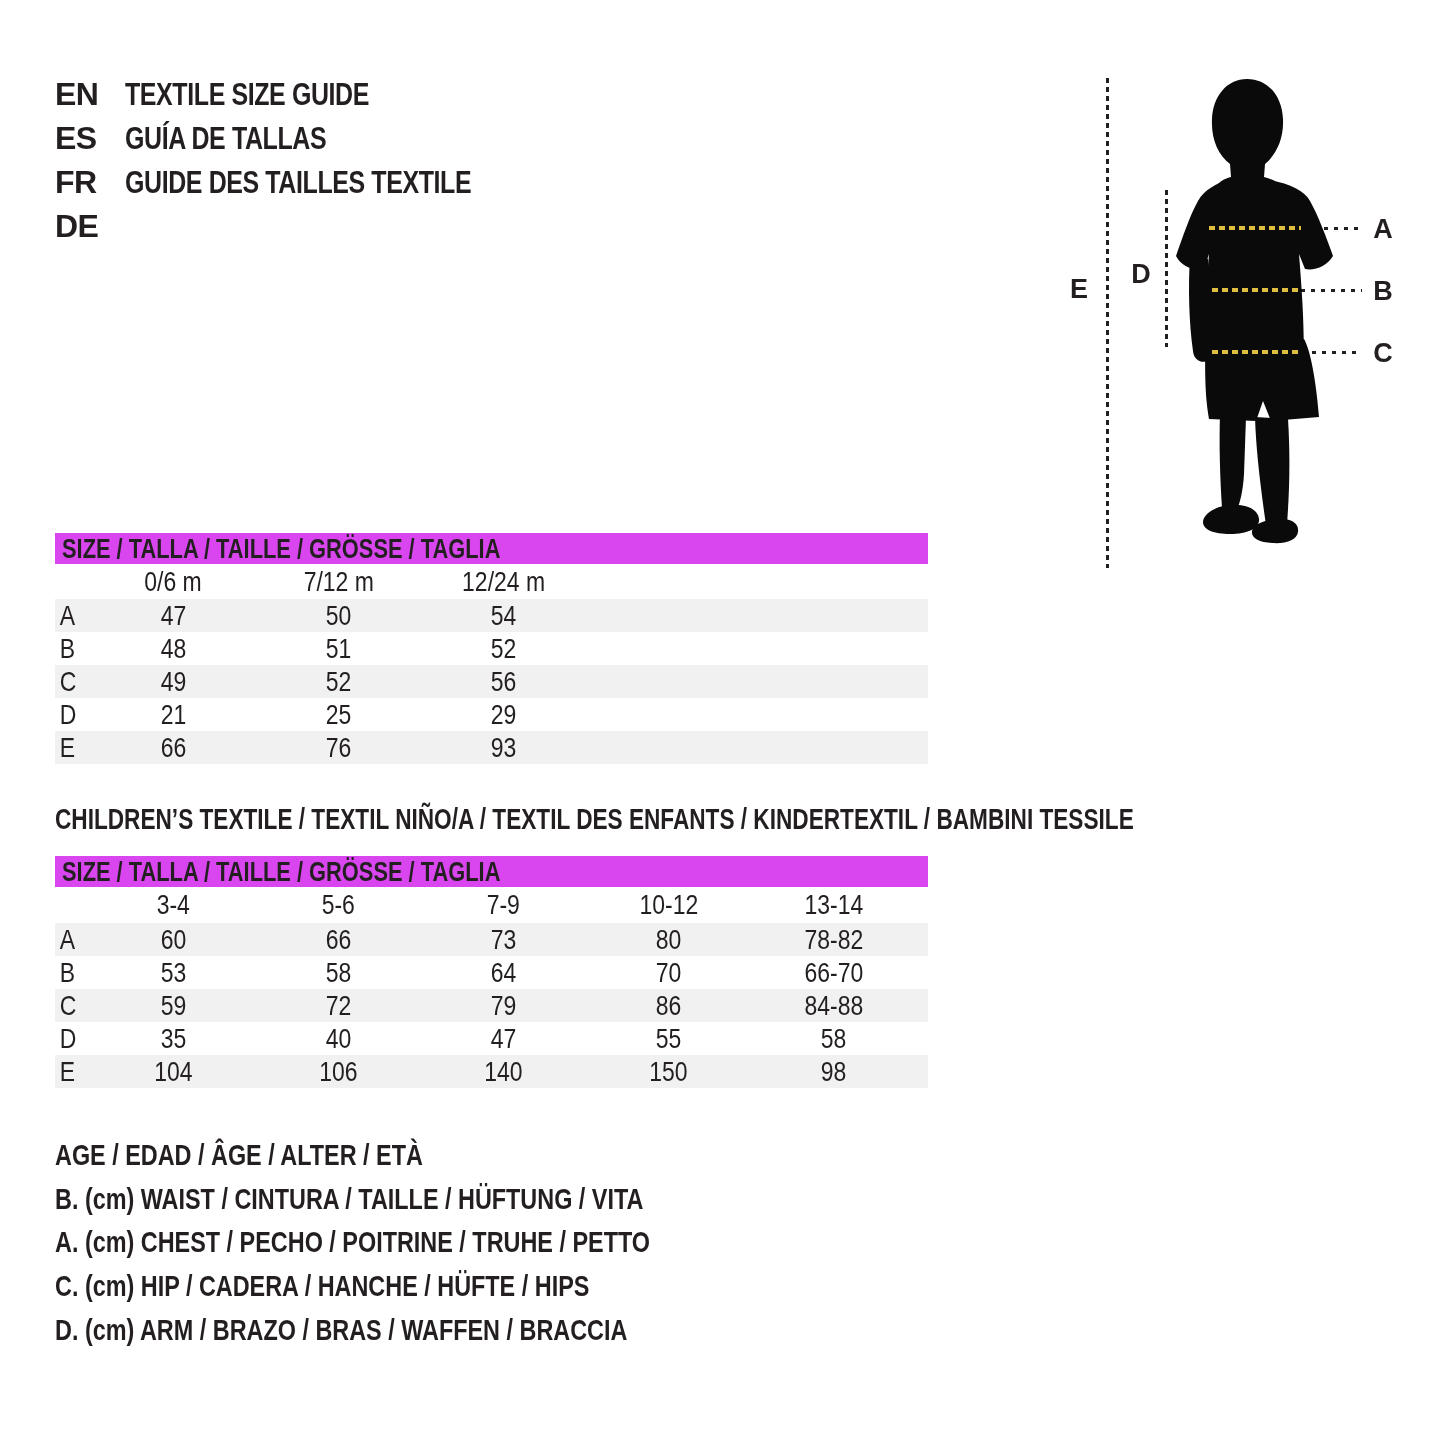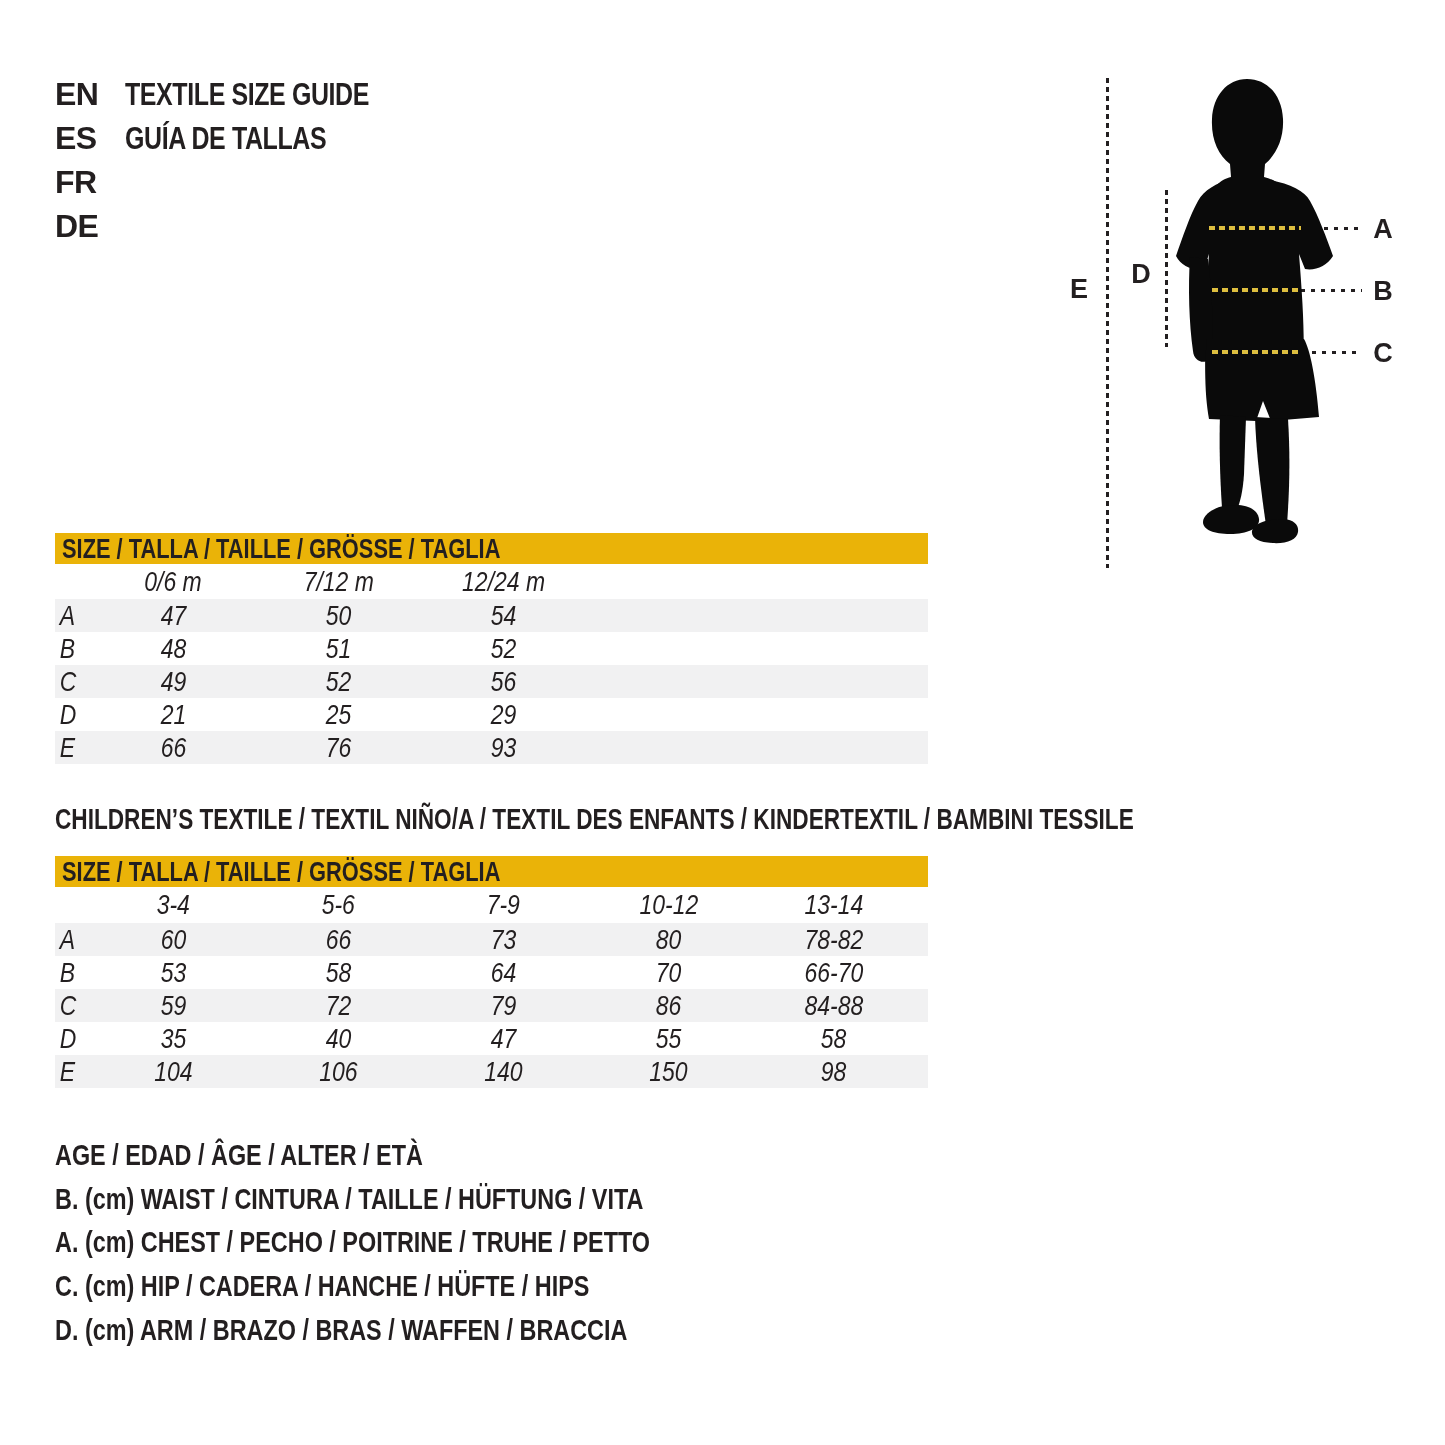--- a/index.html
+++ b/index.html
@@ -15,32 +15,32 @@
   .lang-row { display:flex; height:44px; align-items:center; }
   .lang-code { width:70px; font-size:32px; font-weight:700; letter-spacing:-0.5px; }
   .lang-title { font-size:32px; font-weight:700; letter-spacing:-0.5px; }
 
   
   .section-title { position:absolute; left:55px; font-size:29px; font-weight:700; white-space:nowrap; }
   .title-babies { top:481px; }
   .title-children { top:803px; }
 
   
-  .size-bar { position:absolute; left:55px; width:873px; height:31px; background:#eab308;
+  .size-bar { position:absolute; left:55px; width:873px; height:31px; background:#d946ef;
     display:flex; align-items:center; padding-left:7px; box-sizing:border-box;
     font-size:28px; font-weight:700; }
   .bar-babies { top:533px; }
   .bar-children { top:856px; }
 
   
   .table { position:absolute; left:55px; width:873px; }
   .table-babies { top:564px; }
-  .table-children { top:887px;font-style:italic; }
+  .table-children { top:887px; }
   .trow { display:grid; align-items:center; height:33px; font-size:28px; font-weight:400; }
-  .table-babies .trow { grid-template-columns:36px 165px 165px 165px;font-style:italic; }
+  .table-babies .trow { grid-template-columns:36px 165px 165px 165px; }
   .table-children .trow { grid-template-columns:36px 165px 165px 165px 165px 165px; }
   .trow.thead { height:35px; }
   .table-children .trow.thead { height:36px; }
   .trow.stripe { background:#f1f1f2; }
   .cell { text-align:center; }
   .cell.rlabel { text-align:left; padding-left:3px; }
 
   
   .legend { position:absolute; left:55px; top:1133px; }
   .legend-line { height:43.7px; display:flex; align-items:center; font-size:30px; font-weight:700; }
@@ -67,20 +67,21 @@
     <div class="lang-row">
       <span class="lang-code">EN</span>
       <span class="lang-title"><span class="cx">TEXTILE SIZE GUIDE</span></span>
     </div>
     <div class="lang-row">
       <span class="lang-code">ES</span>
       <span class="lang-title"><span class="cx">GUÍA DE TALLAS</span></span>
     </div>
     <div class="lang-row">
       <span class="lang-code">FR</span>
+      <span class="lang-title"><span class="cx">GUIDE DES TAILLES TEXTILE</span></span>
     </div>
     <div class="lang-row">
       <span class="lang-code">DE</span>
     </div>
   </div>
 
   <div class="vline vline-e"></div>
   <div class="vline vline-d"></div>
   <div class="fig-label" style="left:1067px; top:274px;">E</div>
   <div class="fig-label" style="left:1129px; top:259px;">D</div>

